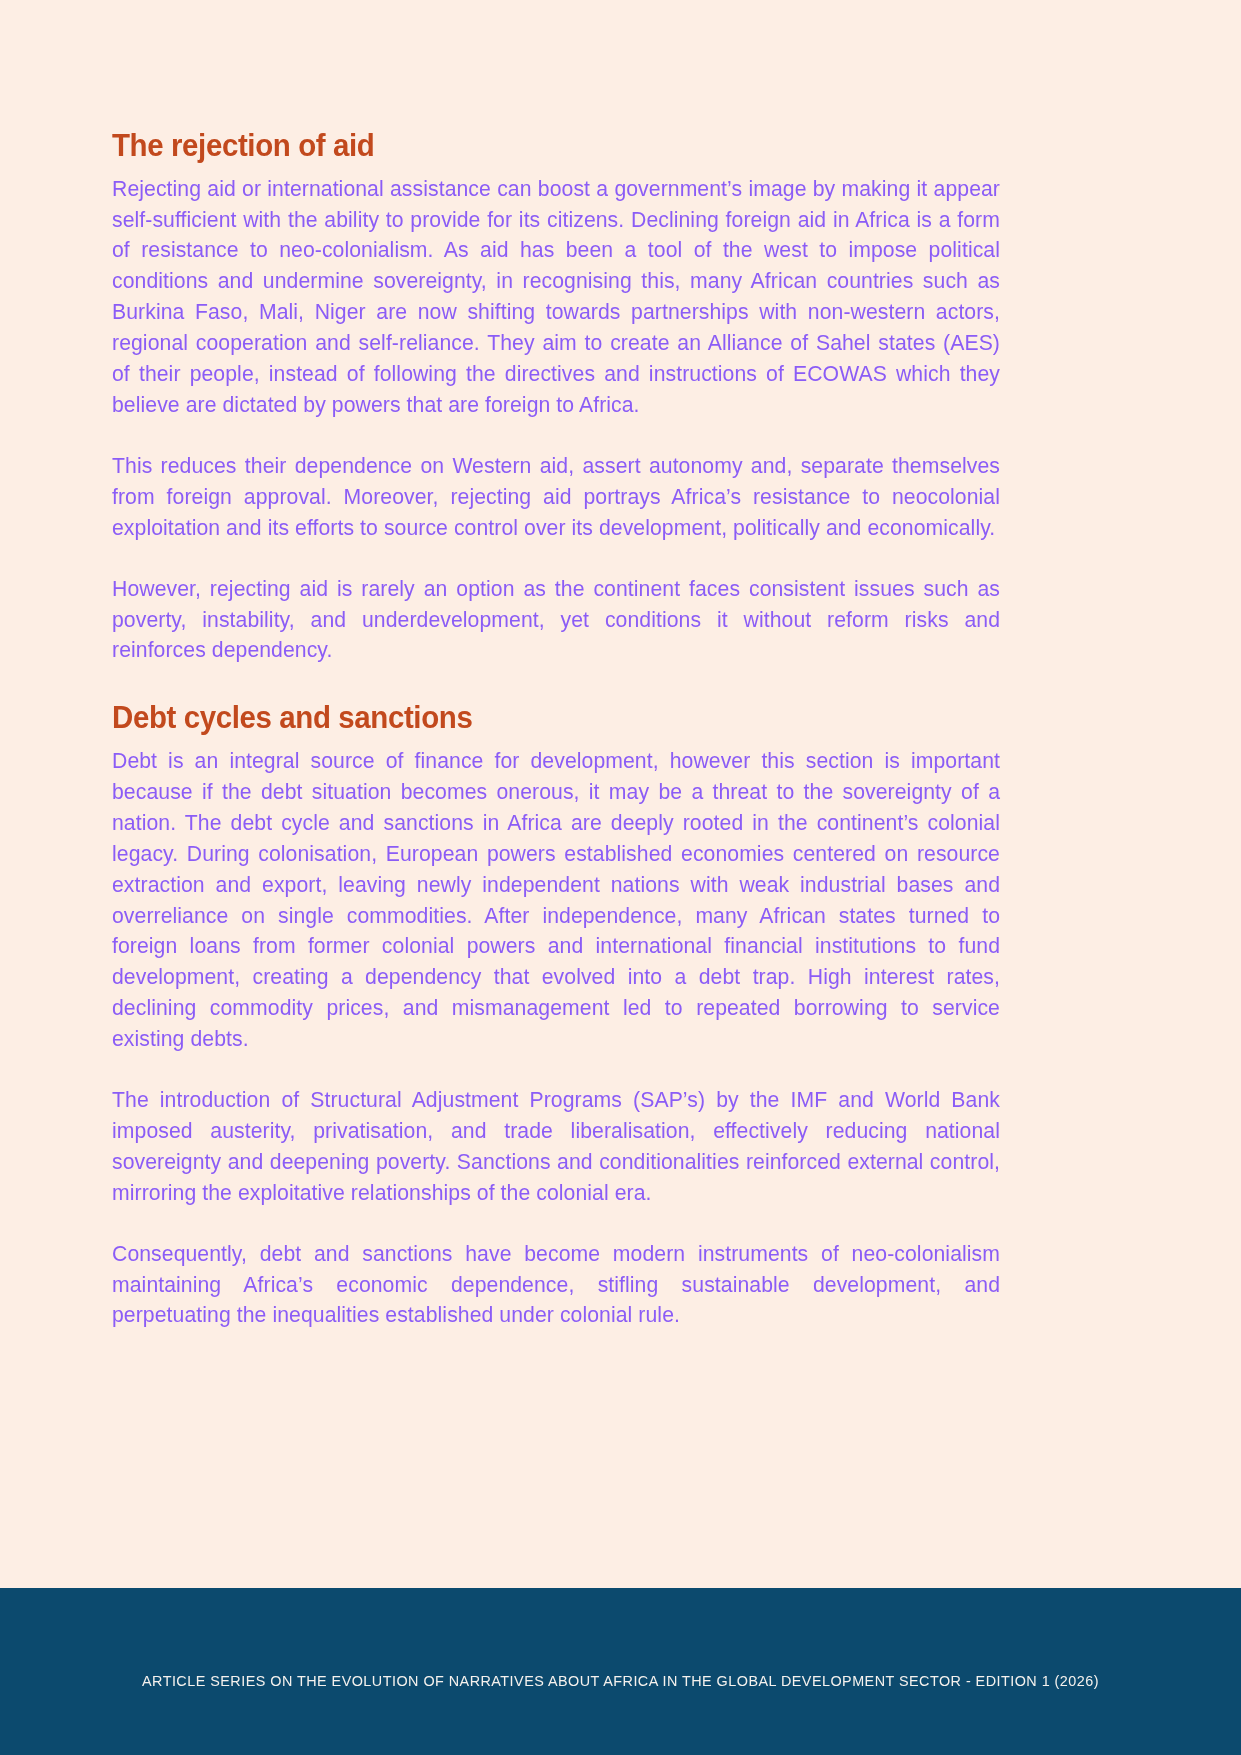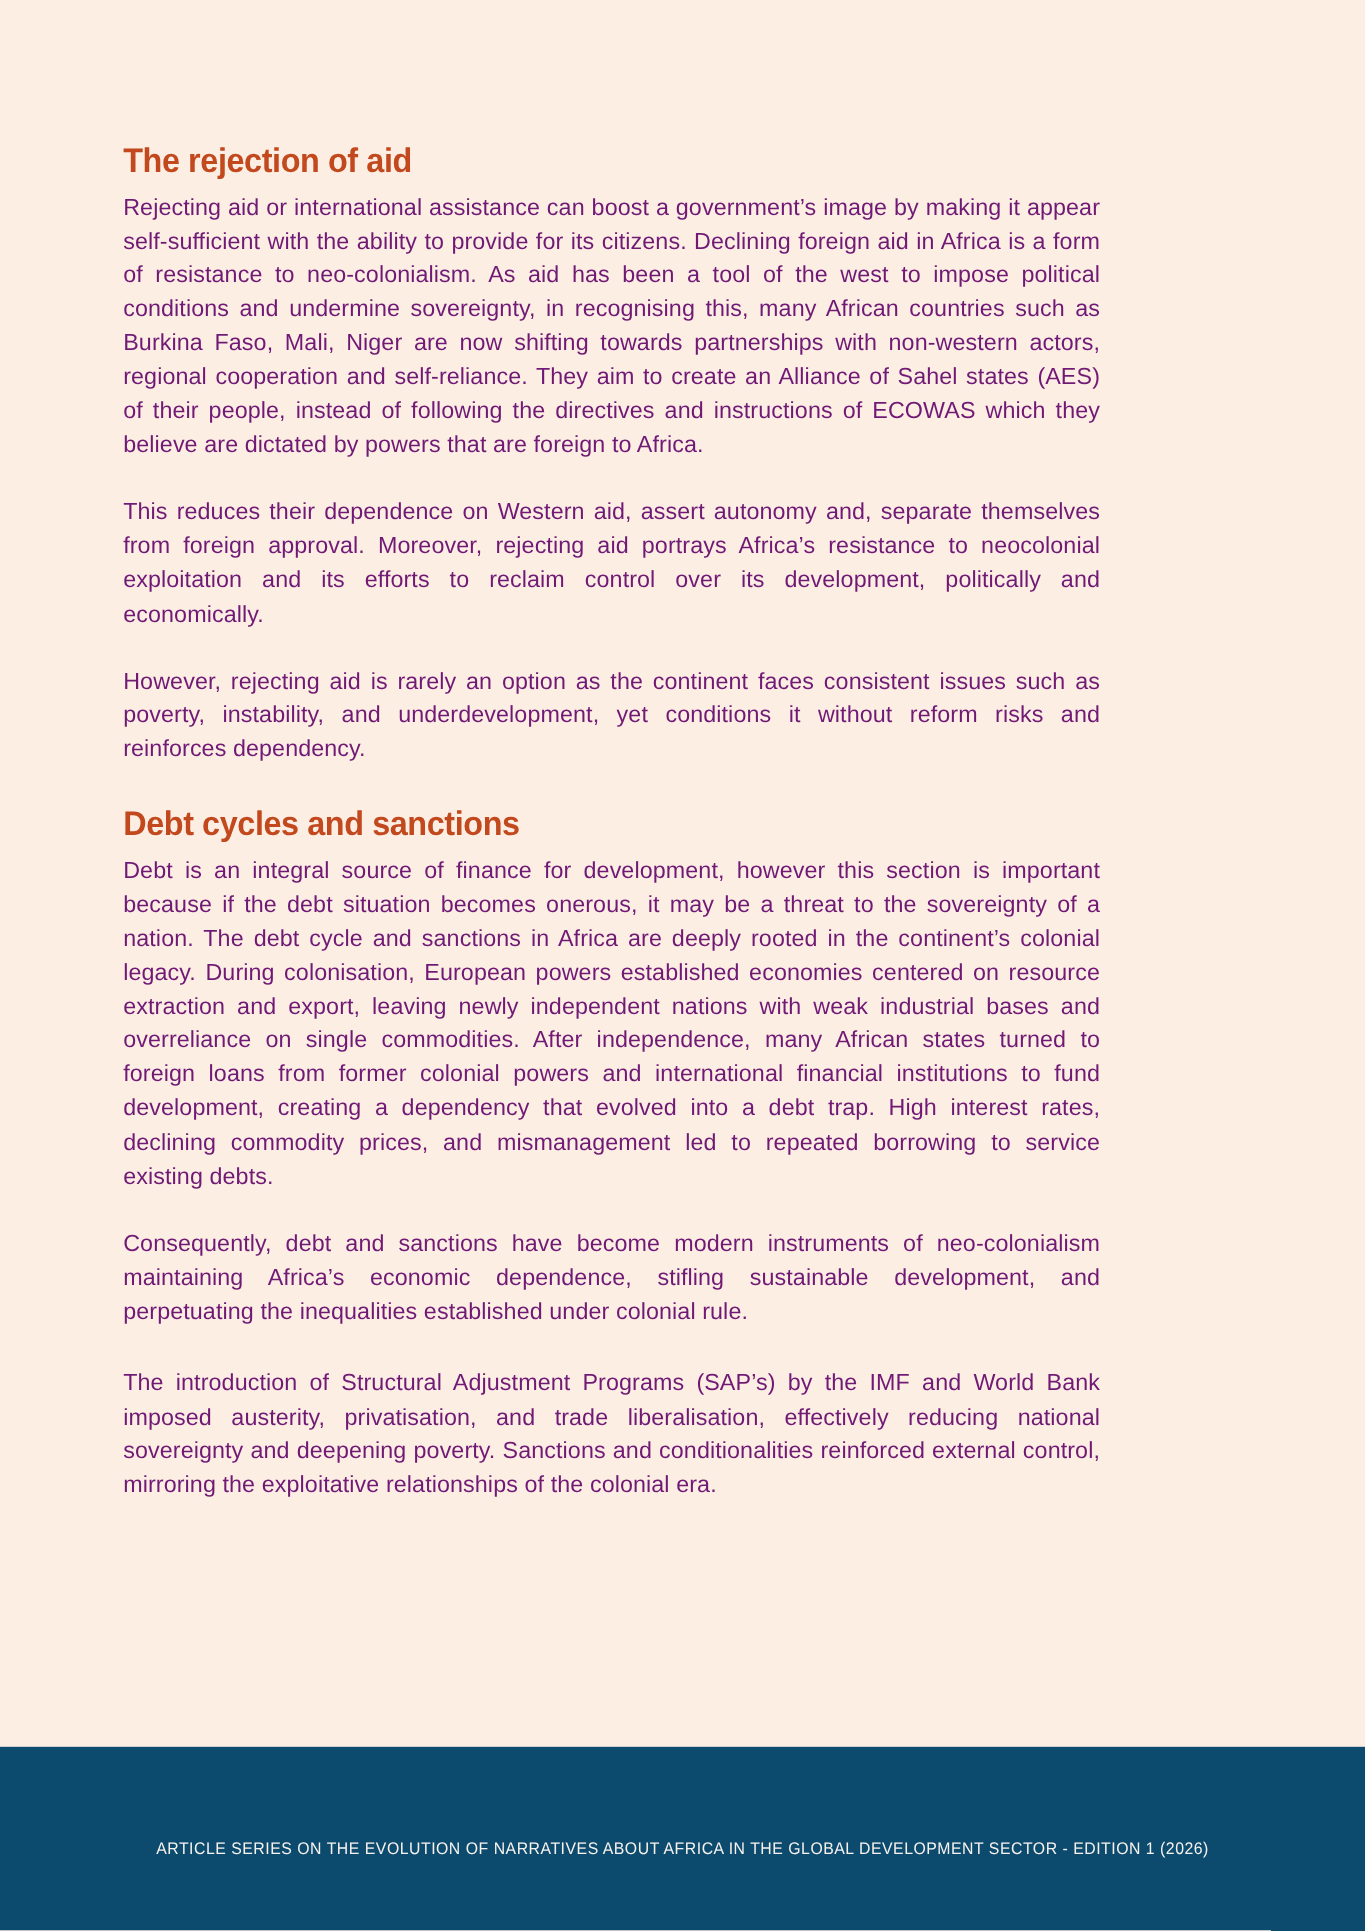--- a/index.html
+++ b/index.html
@@ -39,21 +39,21 @@
     letter-spacing: -0.4px;
     line-height: 1.15;
     transform: scaleX(0.95);
     transform-origin: left center;
   }
 
   p.body-text {
     font-family: "Liberation Sans", sans-serif;
     font-size: 21.2px;
     line-height: 30.9px;
-    color: #701a75;
+    color: #8b5cf6;
     margin: 0 0 30px 0;
     text-align: justify;
     text-justify: inter-word;
     letter-spacing: 0.08px;
   }
 
   p.body-text.last-in-section {
     margin-bottom: 34px;
   }
 
@@ -89,29 +89,29 @@
 </head>
 <body>
 
 <div class="page">
 
   <div class="content">
 
     <section>
       <h2 class="section-heading">The rejection of aid</h2>
       <p class="body-text">Rejecting aid or international assistance can boost a government’s image by making it appear self-sufficient with the ability to provide for its citizens. Declining foreign aid in Africa is a form of resistance to neo-colonialism. As aid has been a tool of the west to impose political conditions and undermine sovereignty, in recognising this, many African countries such as Burkina Faso, Mali, Niger are now shifting towards partnerships with non-western actors, regional cooperation and self-reliance. They aim to create an Alliance of Sahel states (AES) of their people, instead of following the directives and instructions of ECOWAS which they believe are dictated by powers that are foreign to Africa.</p>
-      <p class="body-text">This reduces their dependence on Western aid, assert autonomy and, separate themselves from foreign approval. Moreover, rejecting aid portrays Africa’s resistance to neocolonial exploitation and its efforts to reclaim control over its development, politically and economically.</p>
+      <p class="body-text">This reduces their dependence on Western aid, assert autonomy and, separate themselves from foreign approval. Moreover, rejecting aid portrays Africa’s resistance to neocolonial exploitation and its efforts to source control over its development, politically and economically.</p>
       <p class="body-text last-in-section">However, rejecting aid is rarely an option as the continent faces consistent issues such as poverty, instability, and underdevelopment, yet conditions it without reform risks and reinforces dependency.</p>
     </section>
 
     <section class="heading-block-2">
       <h2 class="section-heading">Debt cycles and sanctions</h2>
       <p class="body-text">Debt is an integral source of finance for development, however this section is important because if the debt situation becomes onerous, it may be a threat to the sovereignty of a nation. The debt cycle and sanctions in Africa are deeply rooted in the continent’s colonial legacy. During colonisation, European powers established economies centered on resource extraction and export, leaving newly independent nations with weak industrial bases and overreliance on single commodities. After independence, many African states turned to foreign loans from former colonial powers and international financial institutions to fund development, creating a dependency that evolved into a debt trap. High interest rates, declining commodity prices, and mismanagement led to repeated borrowing to service existing debts.</p>
+      <p class="body-text">The introduction of Structural Adjustment Programs (SAP’s) by the IMF and World Bank imposed austerity, privatisation, and trade liberalisation, effectively reducing national sovereignty and deepening poverty. Sanctions and conditionalities reinforced external control, mirroring the exploitative relationships of the colonial era.</p>
       <p class="body-text last-in-section">Consequently, debt and sanctions have become modern instruments of neo-colonialism maintaining Africa’s economic dependence, stifling sustainable development, and perpetuating the inequalities established under colonial rule.</p>
-      <p class="body-text">The introduction of Structural Adjustment Programs (SAP’s) by the IMF and World Bank imposed austerity, privatisation, and trade liberalisation, effectively reducing national sovereignty and deepening poverty. Sanctions and conditionalities reinforced external control, mirroring the exploitative relationships of the colonial era.</p>
     </section>
 
   </div>
 
   <div class="footer">
     <div class="footer-text">ARTICLE SERIES ON THE EVOLUTION OF NARRATIVES ABOUT AFRICA IN THE GLOBAL DEVELOPMENT SECTOR - EDITION 1 (2026)</div>
   </div>
 
 </div>
 

